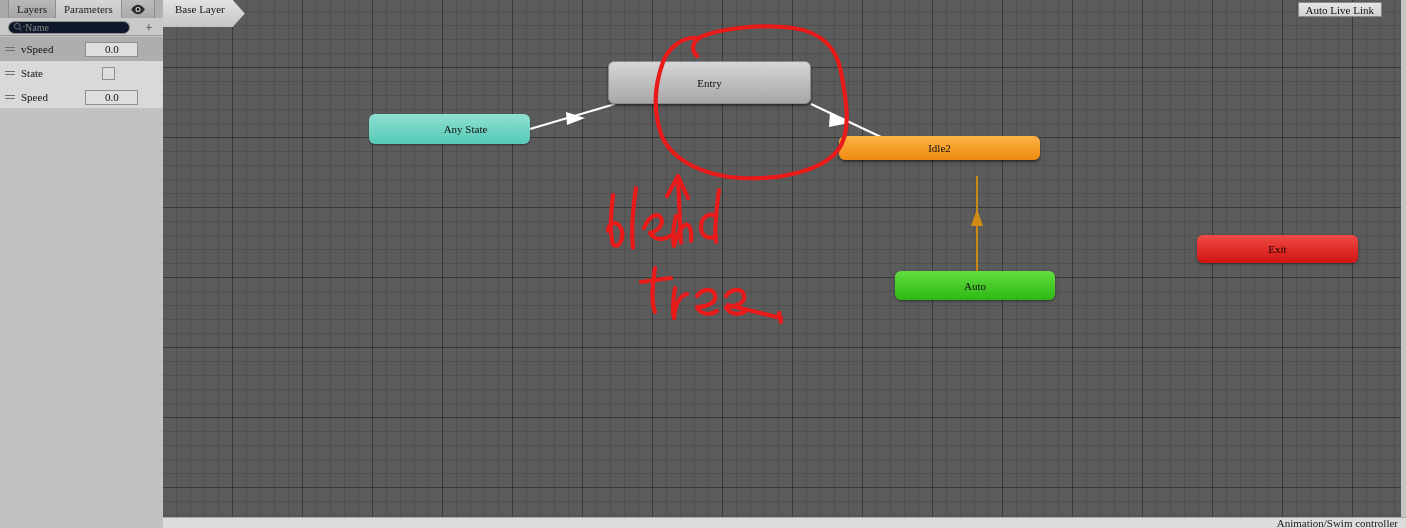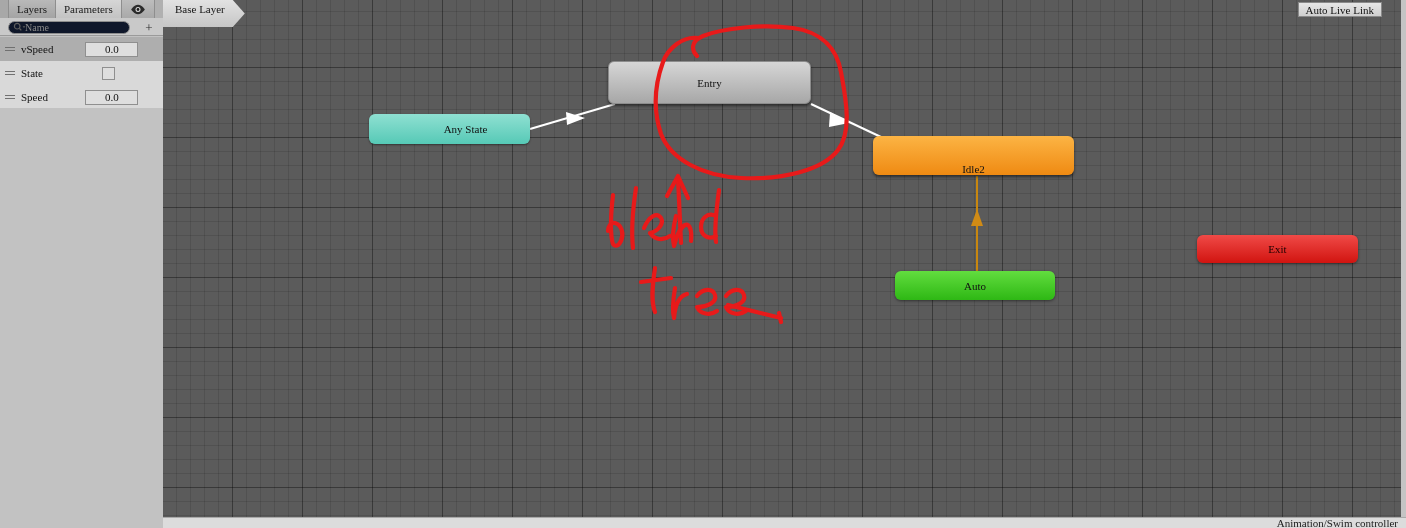--- a/index.html
+++ b/index.html
@@ -416,21 +416,21 @@
     </svg>
 
     <div class="node node-anystate" style="left:206px; top:114px; width:161px; height:30px;padding-left:32px;">
       <span>Any State</span>
     </div>
 
     <div class="node node-swim" style="left:445px; top:61px; width:203px; height:43px;">
       <span>Entry</span>
     </div>
 
-    <div class="node node-idle2" style="left:710px; top:136px; width:201px; height:39px;align-items:flex-end;">
+    <div class="node node-idle2" style="left:676px; top:136px; width:201px; height:24px;">
       <span>Idle2</span>
     </div>
 
     <div class="node node-entry" style="left:732px; top:271px; width:160px; height:29px;">
       <span>Auto</span>
     </div>
 
     <div class="node node-exit" style="left:1034px; top:235px; width:161px; height:28px;">
       <span>Exit</span>
     </div>

